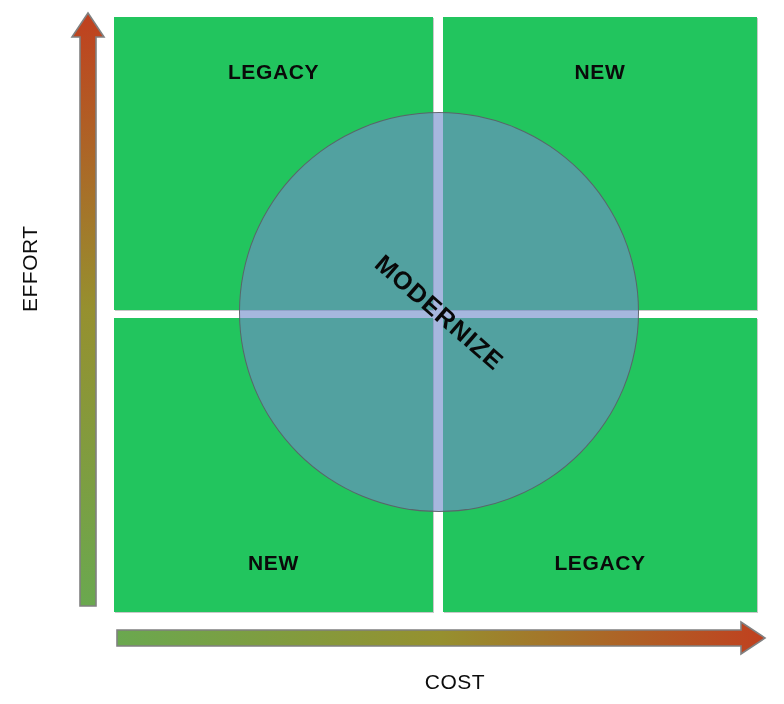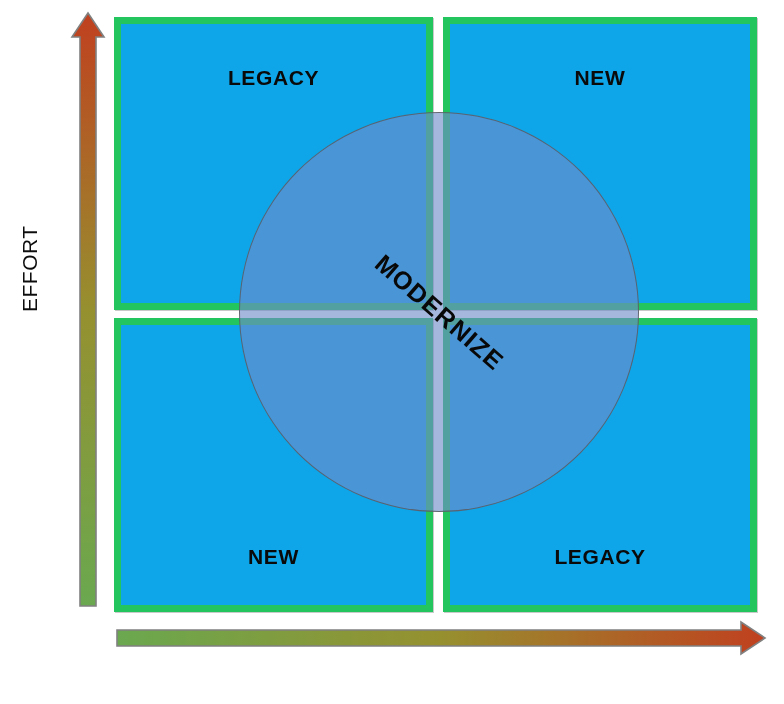--- a/index.html
+++ b/index.html
@@ -15,22 +15,22 @@
   #canvas {
     position: relative;
     width: 784px;
     height: 704px;
     background: #ffffff;
     overflow: hidden;
   }
   
   .quadrant {
     position: absolute;
-    background: #0ea5e9;
-    border: 7px solid #22c55e;
+    background: #22c55e;
+    border: 1px solid #22c55e;
     box-sizing: border-box;
     box-shadow: 1px 1px 0 rgba(100,100,100,0.35);
     padding-left: 16px;
   }
   #q-top-left    { left: 114px; top: 17px;  width: 319px; height: 293px; }
   #q-top-right   { left: 443px; top: 17px;  width: 314px; height: 293px; }
   #q-bottom-left { left: 114px; top: 318px; width: 319px; height: 294px; }
   #q-bottom-right{ left: 443px; top: 318px; width: 314px; height: 294px; }
 
   .quadrant-label {
@@ -162,14 +162,15 @@
   <div class="quadrant" id="q-bottom-right">
     <div class="quadrant-label" id="label-bottom-right">LEGACY</div>
   </div>
 
   <div id="modernize-circle">
     <div id="modernize-label">MODERNIZE</div>
   </div>
 
   <div id="effort-caption">EFFORT</div>
 
+  <div id="cost-caption">COST</div>
 
 </div>
 
 </body></html>

